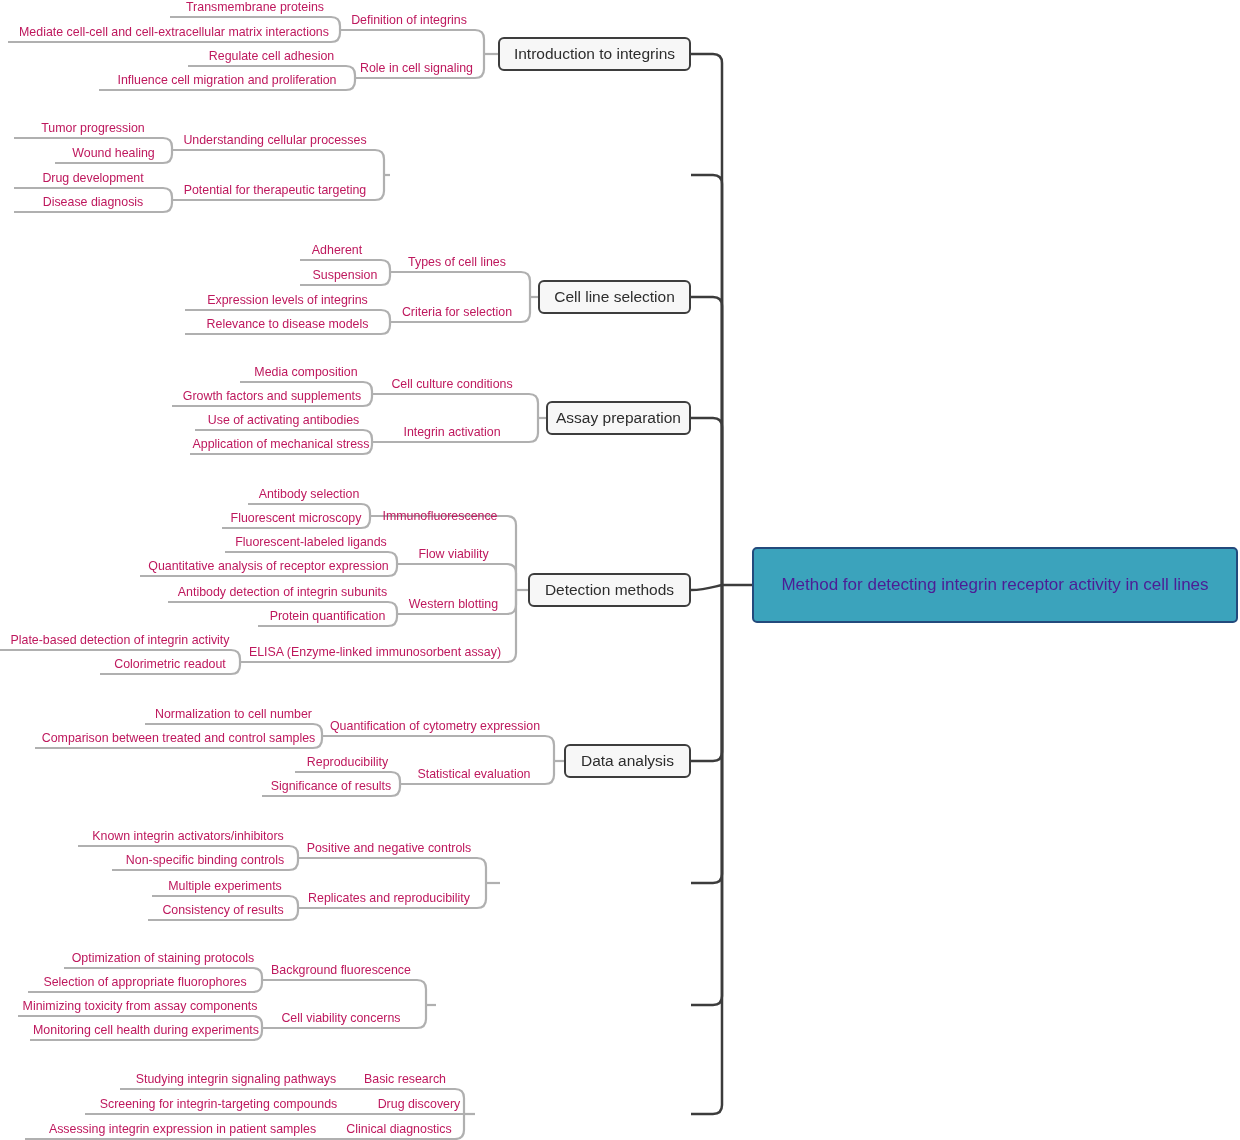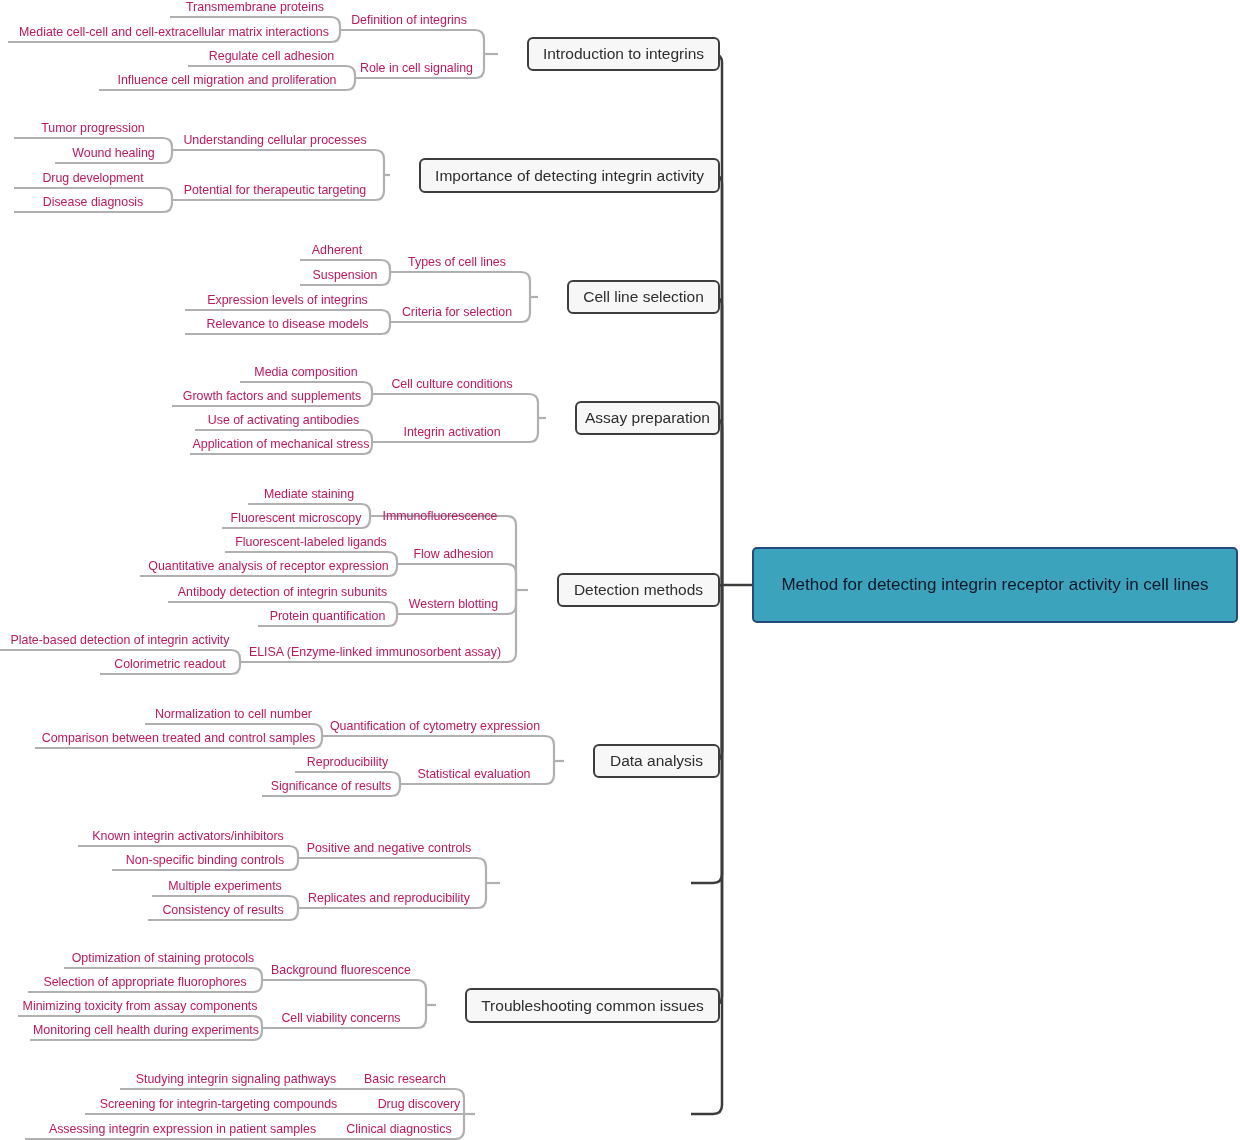--- a/index.html
+++ b/index.html
@@ -7,25 +7,25 @@
           font-family:"Liberation Sans", sans-serif;overflow:hidden;}
   #wires{position:absolute;left:0;top:0;z-index:1;}
   #wires path{fill:none;}
   #wires .branch{stroke:var(--branch,#b0b0b0);stroke-width:2.2;}
   #wires .spine{stroke:var(--spine,#3c3c3c);stroke-width:2.5;}
   .label{position:absolute;z-index:2;height:14px;font-size:12.4px;line-height:14px;
          text-align:center;white-space:nowrap;color:#be185d;}
   .topic{position:absolute;z-index:3;box-sizing:border-box;display:flex;align-items:center;
          justify-content:center;background:var(--topic-fill,#f7f7f7);
          border:2px solid var(--topic-border,#3d3d3d);border-radius:6px;
-         font-size:15.5px;color:#2d2d2d;white-space:nowrap;margin-left:29px;}
+         font-size:15.5px;color:#2d2d2d;white-space:nowrap;}
   .root{position:absolute;z-index:3;left:752px;top:547px;width:486px;height:76px;
         box-sizing:border-box;display:flex;align-items:center;justify-content:center;
         background:var(--root-fill,#3ba3bc);border:2px solid var(--root-border,#234a7c);
-        border-radius:5px;color:#0f172a;font-size:17px;line-height:1.35;text-align:right;
+        border-radius:5px;color:#4c1d95;font-size:17px;line-height:1.35;text-align:right;
         padding:0 14px;}
 </style>
 </head>
 <body>
 
 <div class="canvas">
 
   <svg id="wires" width="1240" height="1140">
     <g>
       <path class="spine" d="M 691,54 H 713 Q 722,54 722,63 V 585"></path>
@@ -121,26 +121,24 @@
       <path class="branch" d="M 120,1089 H 455 Q 464,1089 464,1098 V 1114"></path>
       <path class="branch" d="M 85,1114 H 464"></path>
       <path class="branch" d="M 25,1139 H 455 Q 464,1139 464,1130 V 1114"></path>
       <path class="branch" d="M 464,1114 H 475"></path>
     </g>
   </svg>
 
   <div class="root">Method for detecting integrin receptor activity in cell lines</div>
 
   <div class="topic" style="left:498px;top:37px;width:193px;height:34px">Introduction to integrins</div>
-  <div class="topic" style="left:390px;top:158px;width:301px;height:35px">Importance of detecting integrin activity</div>
   <div class="topic" style="left:538px;top:280px;width:153px;height:34px">Cell line selection</div>
   <div class="topic" style="left:546px;top:401px;width:145px;height:34px">Assay preparation</div>
   <div class="topic" style="left:528px;top:573px;width:163px;height:34px">Detection methods</div>
   <div class="topic" style="left:564px;top:744px;width:127px;height:34px">Data analysis</div>
-  <div class="topic" style="left:436px;top:988px;width:255px;height:35px">Troubleshooting common issues</div>
 
   <div class="label" style="left:340px;top:13px;width:138px">Definition of integrins</div>
   <div class="label" style="left:170px;top:0px;width:170px">Transmembrane proteins</div>
   <div class="label" style="left:8px;top:25px;width:332px">Mediate cell-cell and cell-extracellular matrix interactions</div>
   <div class="label" style="left:355px;top:61px;width:123px">Role in cell signaling</div>
   <div class="label" style="left:188px;top:49px;width:167px">Regulate cell adhesion</div>
   <div class="label" style="left:99px;top:73px;width:256px">Influence cell migration and proliferation</div>
 
   <div class="label" style="left:172px;top:133px;width:206px">Understanding cellular processes</div>
   <div class="label" style="left:14px;top:121px;width:158px">Tumor progression</div>
@@ -157,23 +155,23 @@
   <div class="label" style="left:185px;top:317px;width:205px">Relevance to disease models</div>
 
   <div class="label" style="left:372px;top:377px;width:160px">Cell culture conditions</div>
   <div class="label" style="left:240px;top:365px;width:132px">Media composition</div>
   <div class="label" style="left:172px;top:389px;width:200px">Growth factors and supplements</div>
   <div class="label" style="left:372px;top:425px;width:160px">Integrin activation</div>
   <div class="label" style="left:195px;top:413px;width:177px">Use of activating antibodies</div>
   <div class="label" style="left:190px;top:437px;width:182px">Application of mechanical stress</div>
 
   <div class="label" style="left:370px;top:509px;width:140px">Immunofluorescence</div>
-  <div class="label" style="left:248px;top:487px;width:122px">Mediate staining</div>
+  <div class="label" style="left:248px;top:487px;width:122px">Antibody selection</div>
   <div class="label" style="left:222px;top:511px;width:148px">Fluorescent microscopy</div>
-  <div class="label" style="left:397px;top:547px;width:113px">Flow adhesion</div>
+  <div class="label" style="left:397px;top:547px;width:113px">Flow viability</div>
   <div class="label" style="left:225px;top:535px;width:172px">Fluorescent-labeled ligands</div>
   <div class="label" style="left:140px;top:559px;width:257px">Quantitative analysis of receptor expression</div>
   <div class="label" style="left:397px;top:597px;width:113px">Western blotting</div>
   <div class="label" style="left:168px;top:585px;width:229px">Antibody detection of integrin subunits</div>
   <div class="label" style="left:258px;top:609px;width:139px">Protein quantification</div>
   <div class="label" style="left:240px;top:645px;width:270px">ELISA (Enzyme-linked immunosorbent assay)</div>
   <div class="label" style="left:0px;top:633px;width:240px">Plate-based detection of integrin activity</div>
   <div class="label" style="left:100px;top:657px;width:140px">Colorimetric readout</div>
 
   <div class="label" style="left:322px;top:719px;width:226px">Quantification of cytometry expression</div>

